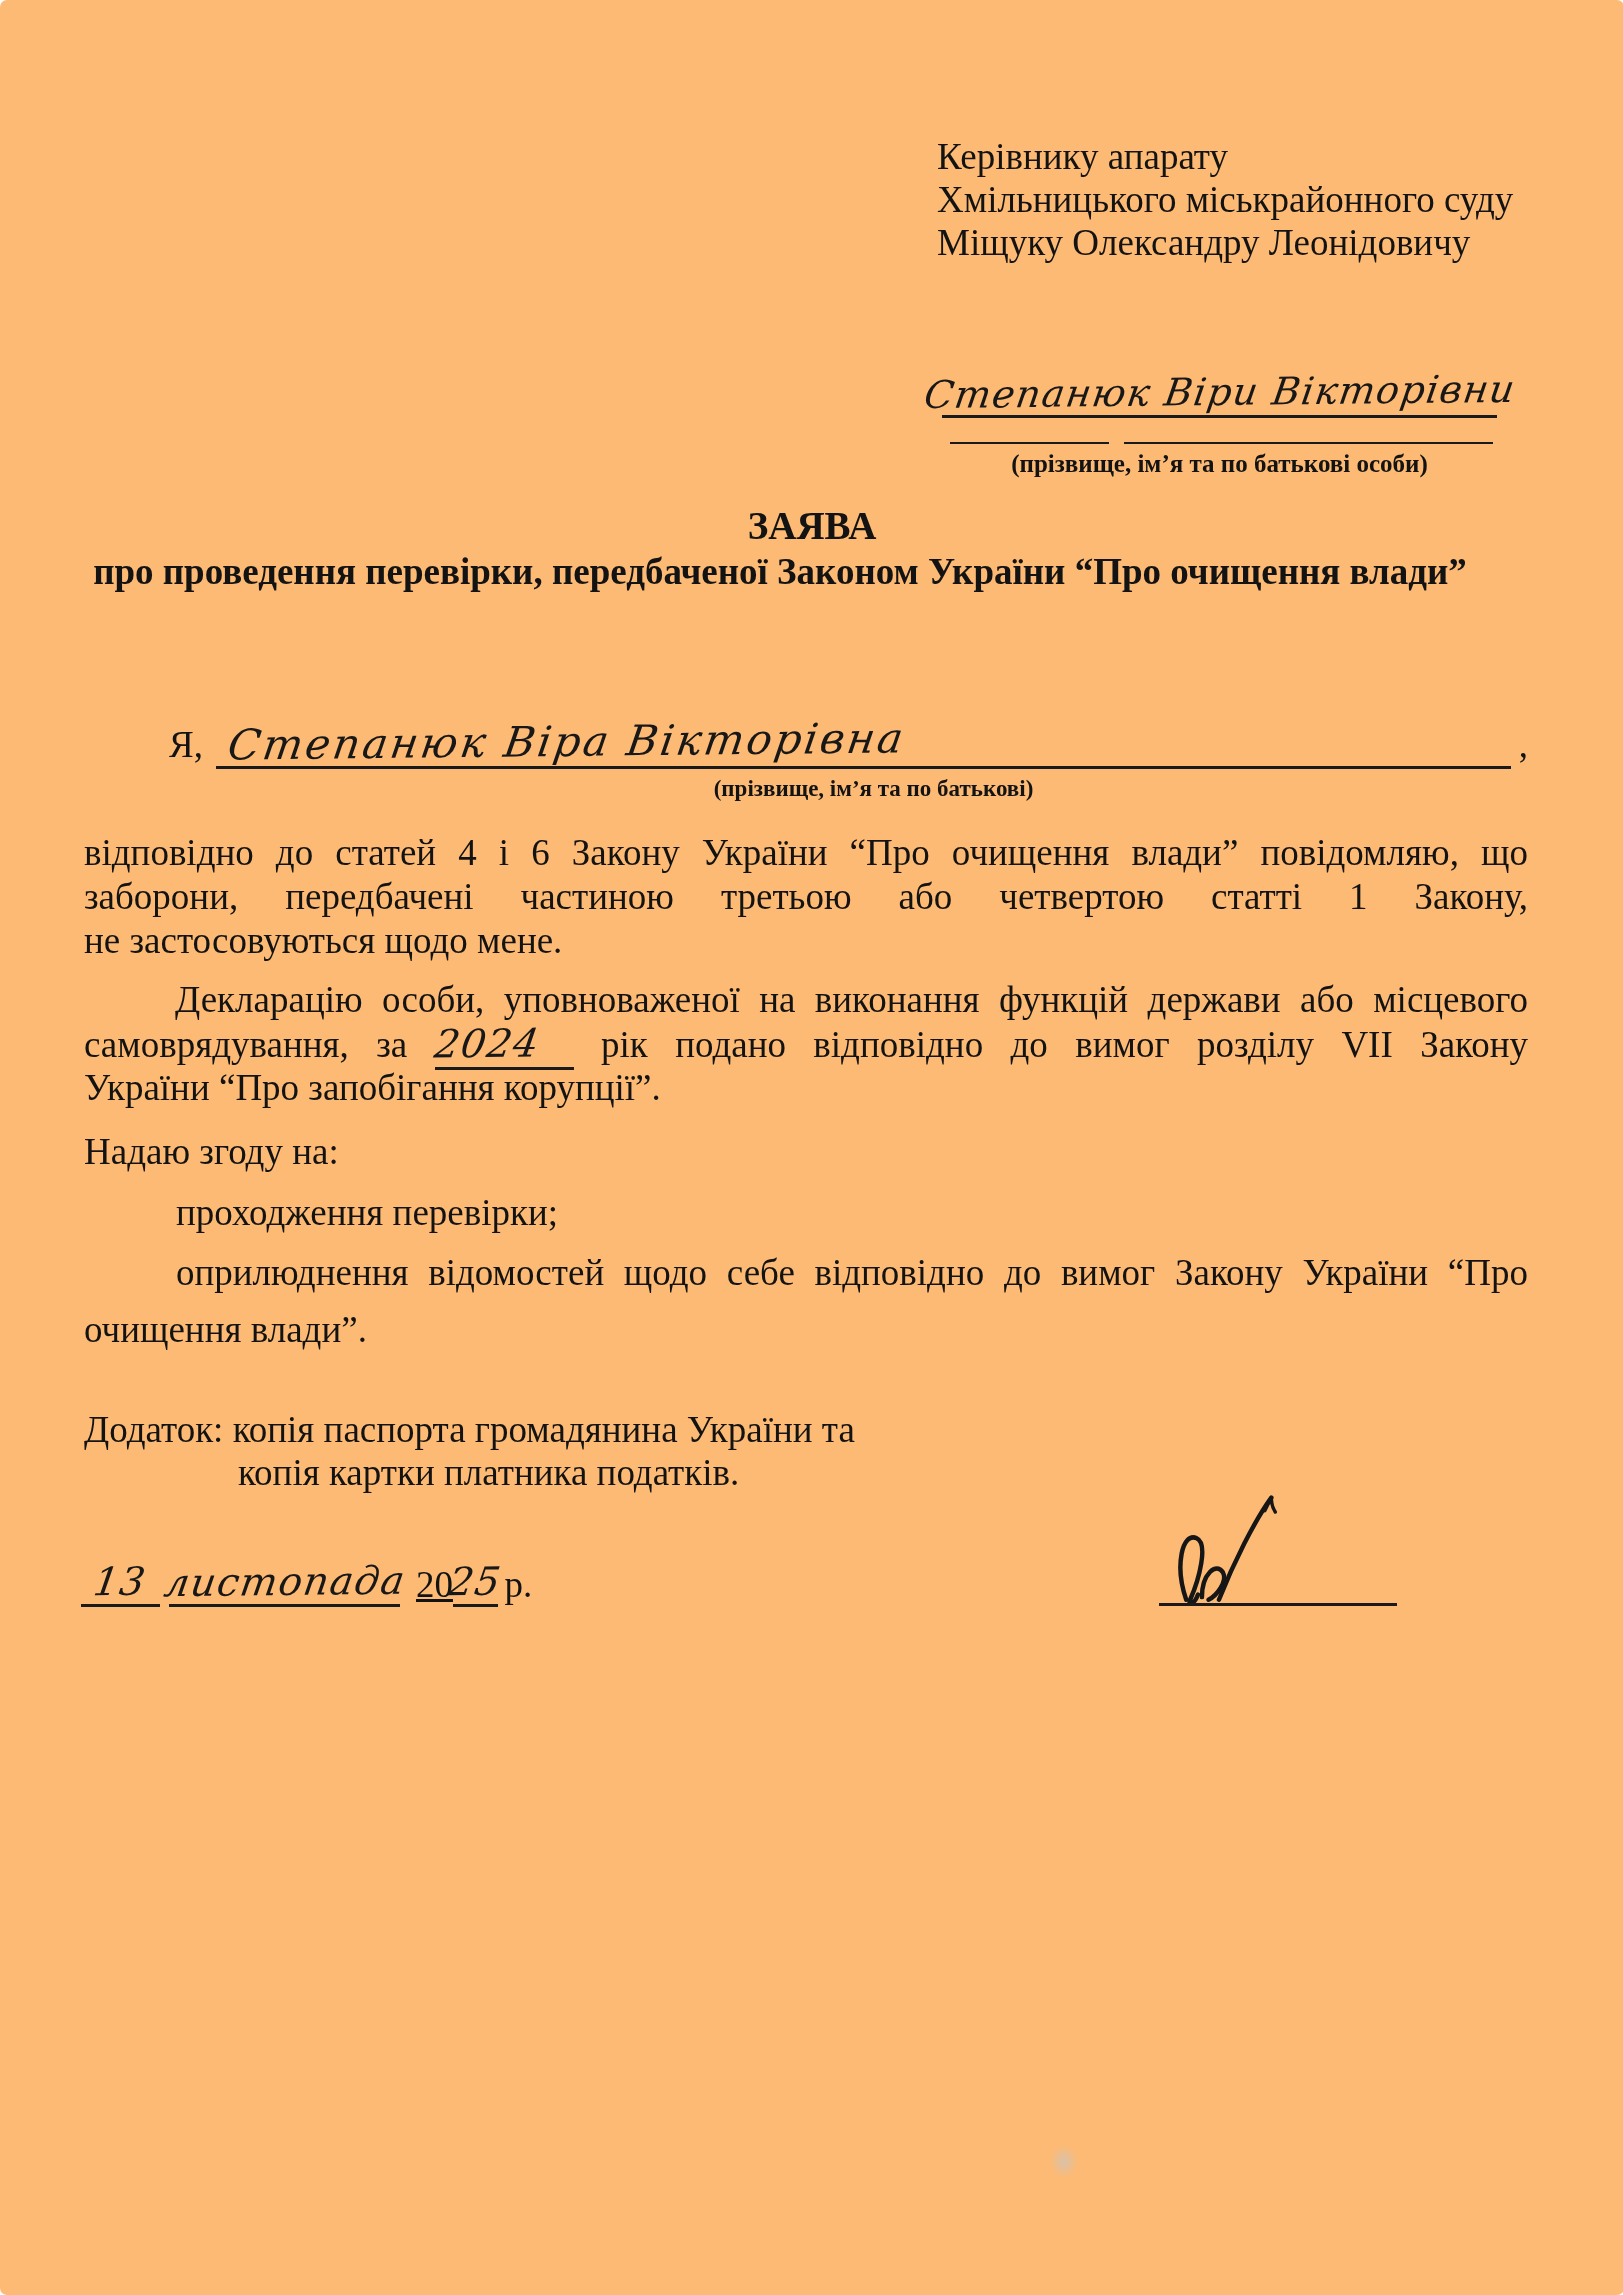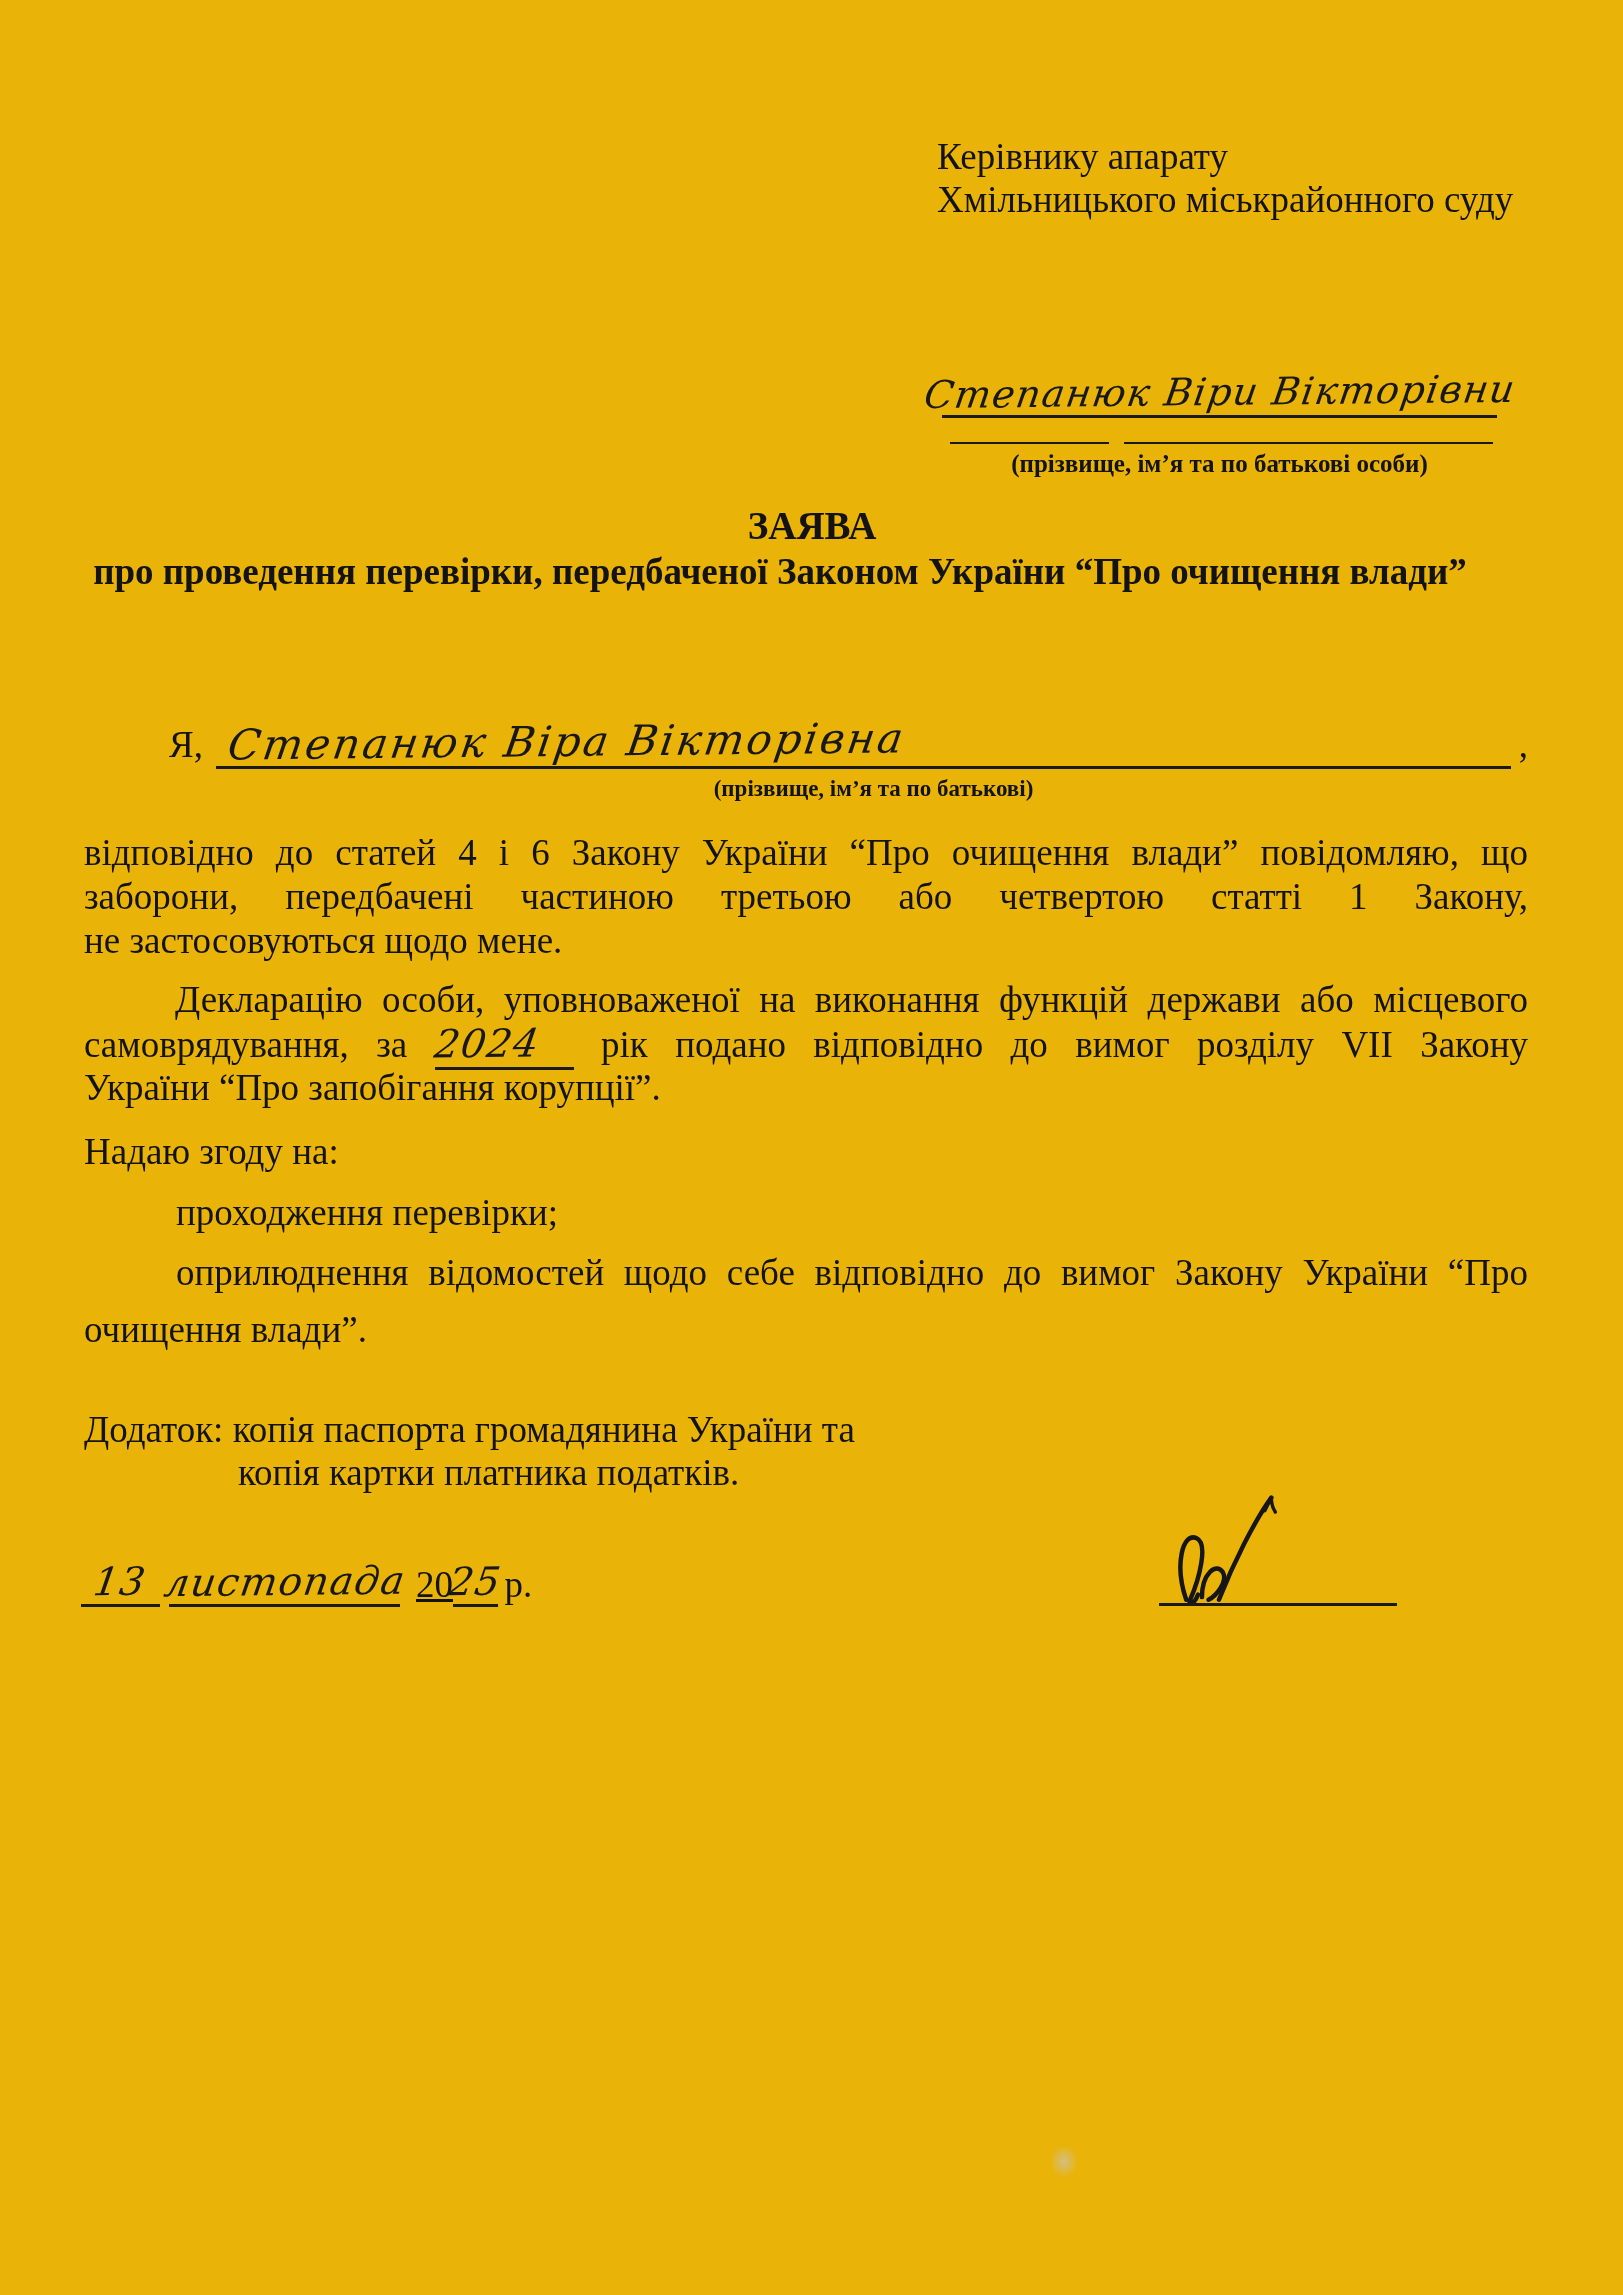--- a/index.html
+++ b/index.html
@@ -1,22 +1,23 @@
 <!DOCTYPE html>
 <html style="font-size:10.5px"><head>
 <meta charset="utf-8">
 <style>
   html,body{margin:0;padding:0;background:#ffffff;}
   .page{
     position:relative;
     width:1624px;height:2295px;
-    background:#eab308;
+    background:#fdba74;
     font-family:"Liberation Serif","DejaVu Serif",serif;
     color:#131313;
     overflow:hidden;
+    border-radius:7px;
   }
   .just{text-align:justify;text-align-last:justify;text-justify:inter-word;white-space:normal;}
   .caption{color:#131313;font-weight:bold;}
   
   .hw{
     font-family:"DejaVu Serif",serif;
     font-style:italic;
     color:#181818;
     display:inline-block;
     transform:skewX(-9deg) rotate(-0.6deg);
@@ -85,20 +86,21 @@
   }
 </style>
 </head>
 <body>
 
 <div class="page">
 
   <div class="addressee">
     <div>Керівнику апарату</div>
     <div>Хмільницького міськрайонного суду</div>
+    <div>Міщуку Олександру Леонідовичу</div>
   </div>
 
   <div class="hw-name-top">
     <span class="hw hw-top">Степанюк Віри Вікторівни</span>
   </div>
   <div class="seg seg1"></div>
   <div class="seg seg2"></div>
   <div class="caption caption-top">(прізвище, ім’я та по батькові особи)</div>
 
   <div class="title">ЗАЯВА</div>

